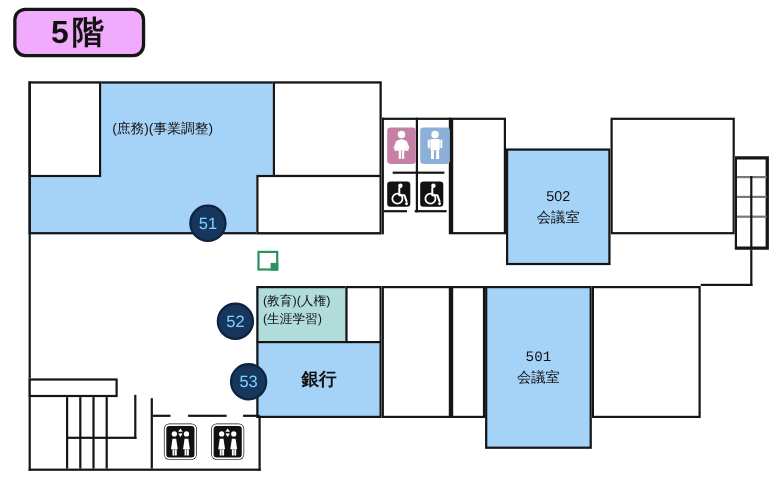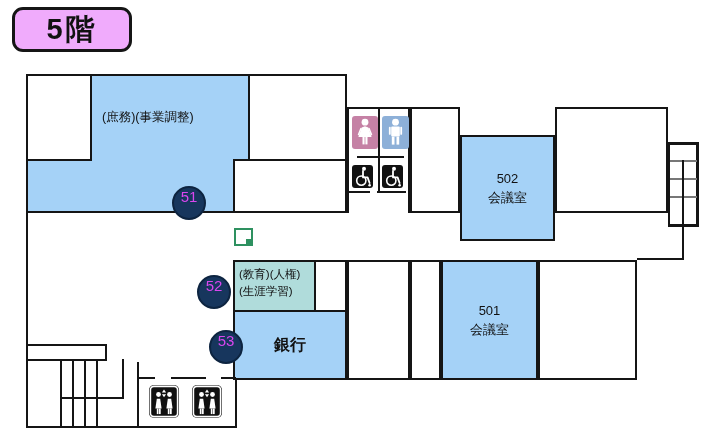--- a/index.html
+++ b/index.html
@@ -8,21 +8,21 @@
   .room{position:absolute;box-sizing:border-box;border:2px solid #151515;background:#fff;}
   .blue{background:#a5d2f7;}
   .teal{background:#b0dcdb;}
   .wall{position:absolute;background:#151515;}
   .floor-badge{position:absolute;left:12px;top:7px;width:120px;height:45px;
         box-sizing:border-box;border:3px solid #151515;border-radius:11px;
         display:flex;align-items:center;justify-content:center;
         font-size:29px;font-weight:600;letter-spacing:3px;background:#f0abfc;text-align:right;}
   .point{position:absolute;width:34px;height:34px;border-radius:50%;
         background:#17365d;border:2px solid #0d2440;box-sizing:border-box;
-        color:#d946ef;display:flex;justify-content:center;
+        color:#7dd3fc;display:flex;align-items:center;justify-content:center;
         font-size:15px;z-index:6;}
   .tile{position:absolute;display:flex;align-items:center;justify-content:center;
         border-radius:3px;z-index:4;}
   .center-label{display:flex;flex-direction:column;align-items:center;
         justify-content:center;text-align:center;font-size:13px;line-height:1.5;}
   .soumu-title{position:absolute;left:95px;top:82px;width:152px;text-align:center;
         font-size:17px;font-weight:700;z-index:3;}
   .soumu-lines{position:absolute;left:102px;top:108px;font-size:12.5px;
         line-height:1.5;white-space:nowrap;z-index:3;}
   .edu-lines{position:absolute;left:239px;top:266px;font-size:11.5px;
@@ -114,21 +114,21 @@
   <div class="room teal" style="left:233px;top:260px;width:83px;height:52px;"></div>
   <div class="edu-lines">
     <div>(教育)(人権)</div>
     <div>(生涯学習)</div>
   </div>
   <div class="room" style="left:314px;top:260px;width:33px;height:52px;"></div>
   <div class="room blue" style="left:233px;top:310px;width:114px;height:70px;"></div>
   <div class="bank-label">銀行</div>
   <div class="room" style="left:347px;top:260px;width:63px;height:120px;"></div>
   <div class="room" style="left:410px;top:260px;width:31px;height:120px;"></div>
-  <div class="room blue center-label" style="left:441px;top:260px;width:97px;height:120px;">
+  <div class="room blue center-label" style="left:441px;top:260px;width:97px;height:148px;font-family:Liberation Mono, monospace;">
     <span>501</span>
     <span>会議室</span>
   </div>
   <div class="room" style="left:538px;top:260px;width:99px;height:120px;"></div>
 
   <div class="point" style="left:172px;top:186px;">
     <span>51</span>
   </div>
   <div class="point" style="left:197px;top:275px;">
     <span>52</span>

